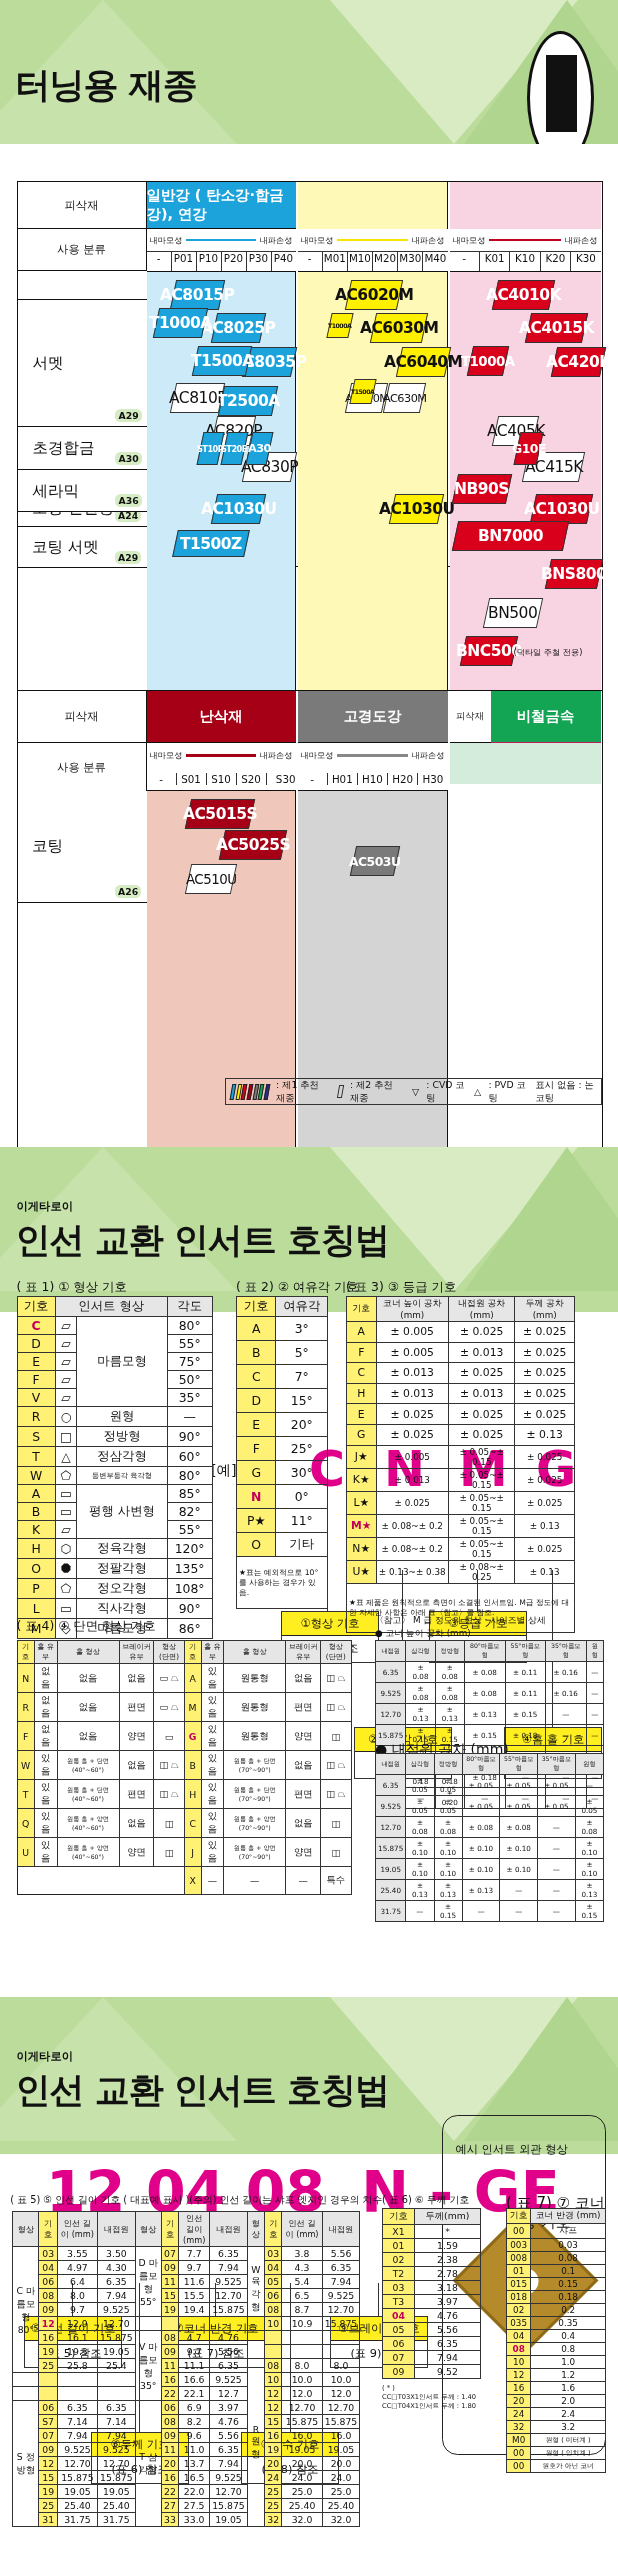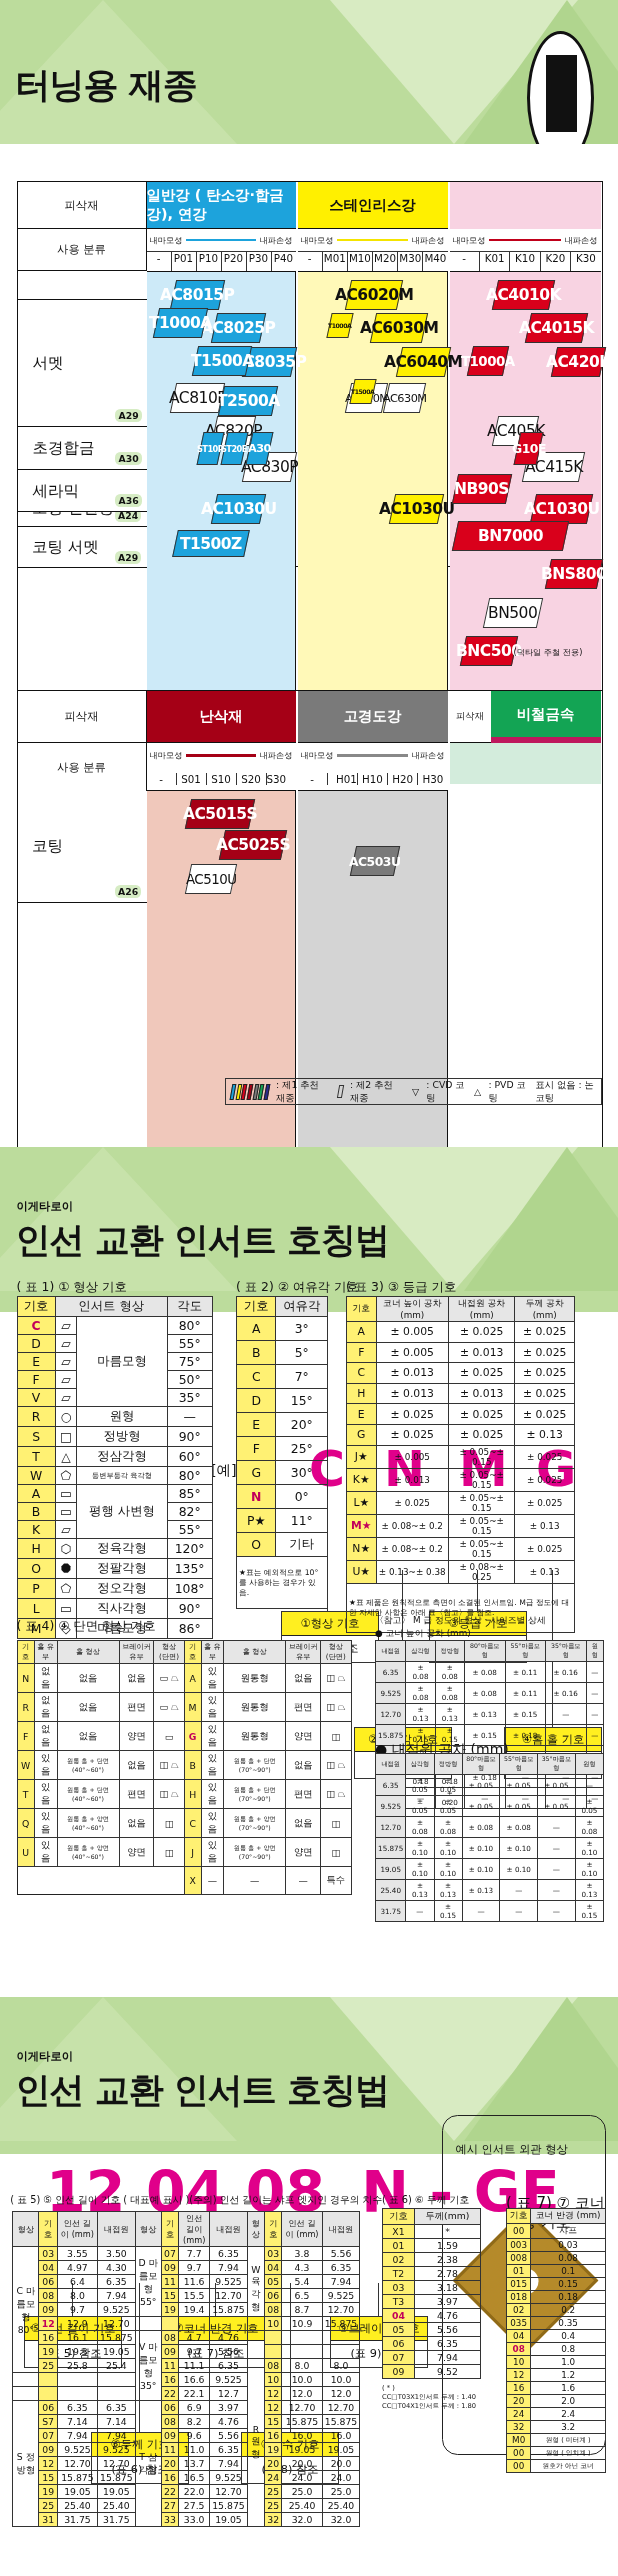--- a/index.html
+++ b/index.html
@@ -66,21 +66,20 @@
         <div style="flex:1;text-align:center;border-right:0.5px solid #333">-</div>
         <div style="flex:1;text-align:center;border-right:0.5px solid #333">P01</div>
         <div style="flex:1;text-align:center;border-right:0.5px solid #333">P10</div>
         <div style="flex:1;text-align:center;border-right:0.5px solid #333">P20</div>
         <div style="flex:1;text-align:center;border-right:0.5px solid #333">P30</div>
         <div style="flex:1;text-align:center">P40</div>
       </div>
     </div>
 
     <div style="position:absolute;left:280px;top:0;width:150px;height:386px;background:#fff9b8;border-right:1.5px solid #111">
-      <div class="hdr" style="left:0;top:0;width:150px;height:47px;background:#fff000;color:#111;border-bottom:1px solid #111">스테인리스강</div>
       <div style="position:absolute;left:0;top:47px;width:150px;height:23px;background:#fff;font-size:8.2px;display:flex;justify-content:space-between;align-items:center;padding:0 3.1px;border-bottom:0.5px solid #333">
         <span>내마모성</span>
           <span style="flex:1;margin:0 4.1px;height:2.1px;background:#f4e400"></span>
           <span>내파손성</span>
       </div>
       <div style="position:absolute;left:0;top:70px;width:150px;height:19.6px;display:flex;background:#fff;border-bottom:1px solid #111;font-size:10.3px">
         <div style="flex:1;text-align:center;border-right:0.5px solid #333">-</div>
         <div style="flex:1;text-align:center;border-right:0.5px solid #333">M01</div>
         <div style="flex:1;text-align:center;border-right:0.5px solid #333">M10</div>
         <div style="flex:1;text-align:center;border-right:0.5px solid #333">M20</div>
@@ -268,43 +267,43 @@
     <div style="position:absolute;left:0;top:52px;width:149px;height:26px;background:#fff;font-size:8.2px;display:flex;align-items:center;padding:0 3.1px;border-bottom:0.5px solid #333">
         <span>내마모성</span>
         <span style="flex:1;margin:0 4.1px;height:2.1px;background:#a50016"></span>
         <span>내파손성</span>
       </div>
     <div style="position:absolute;left:0;top:77px;width:149px;height:23px;display:flex;background:#fff;border-bottom:1px solid #111;font-size:10.3px;align-items:center">
       <div style="flex:1;text-align:center;border-right:0.5px solid #333">-</div>
         <div style="flex:1;text-align:center;border-right:0.5px solid #333">S01</div>
         <div style="flex:1;text-align:center;border-right:0.5px solid #333">S10</div>
         <div style="flex:1;text-align:center;border-right:0.5px solid #333">S20</div>
-        <div style="flex:1;text-align:left">S30</div>
+        <div style="flex:1;text-align:right">S30</div>
     </div>
   </div>
 
   <div style="position:absolute;left:280px;top:0;width:150px;height:100%;background:#d4d4d4;border-right:1.5px solid #111">
     <div class="hdr" style="left:0;top:0;width:150px;height:52px;background:#7a7a7a;border-bottom:1px solid #111">고경도강</div>
     <div style="position:absolute;left:0;top:52px;width:150px;height:26px;background:#fff;font-size:8.2px;display:flex;align-items:center;padding:0 3.1px;border-bottom:0.5px solid #333">
         <span>내마모성</span>
         <span style="flex:1;margin:0 4.1px;height:2.1px;background:#888"></span>
         <span>내파손성</span>
       </div>
     <div style="position:absolute;left:0;top:77px;width:150px;height:23px;display:flex;background:#fff;border-bottom:1px solid #111;font-size:10.3px;align-items:center">
       <div style="flex:1;text-align:center;border-right:0.5px solid #333">-</div>
-        <div style="flex:1;text-align:right;border-right:0.5px solid #333">H01</div>
+        <div style="flex:1;text-align:center;border-right:0.5px solid #333">H01</div>
         <div style="flex:1;text-align:center;border-right:0.5px solid #333">H10</div>
         <div style="flex:1;text-align:center;border-right:0.5px solid #333">H20</div>
         <div style="flex:1;text-align:center">H30</div>
     </div>
   </div>
 
   <div style="position:absolute;left:432px;top:0;width:151px;height:93px;background:#d3ecdc">
     <div style="position:absolute;left:0;top:0;width:41px;height:52px;background:#fff;display:flex;align-items:center;justify-content:center;font-size:9.3px;border-bottom:1px solid #111">피삭재</div>
-    <div class="hdr" style="left:41px;top:0;width:110px;height:52px;background:#13a454;border-bottom:6px solid #be185d">비철금속</div>
+    <div class="hdr" style="left:41px;top:0;width:110px;height:52px;background:#13a454;border-bottom:1px solid #be185d">비철금속</div>
   </div>
 
   <div class="rowlabel" style="top:100px;height:112px">
       <span>코팅</span>
       <span class="pg">A26</span>
     </div>
   <div class="chip" style="left:170px;top:108px;width:64px;background:#a50016">
       <span>AC5015S</span>
     </div>
   <div class="chip" style="left:204px;top:139px;width:62px;background:#a50016">

